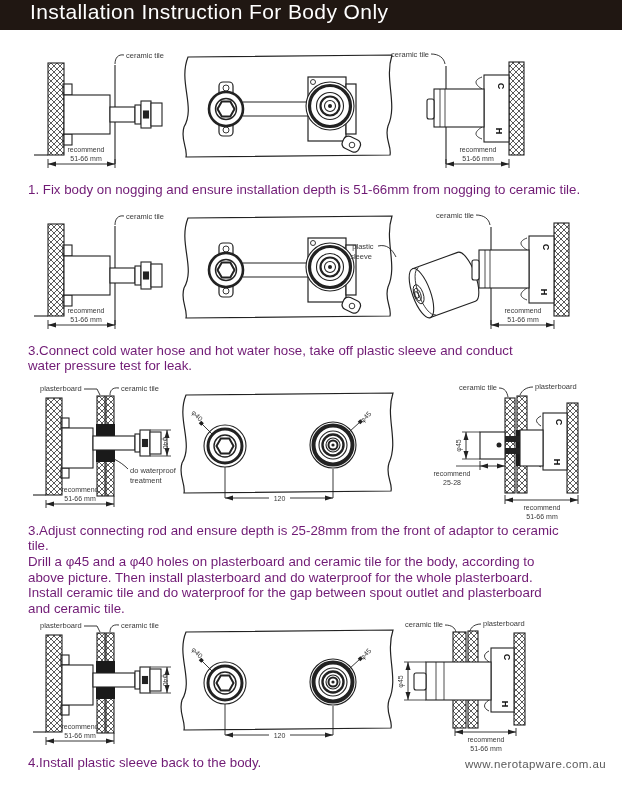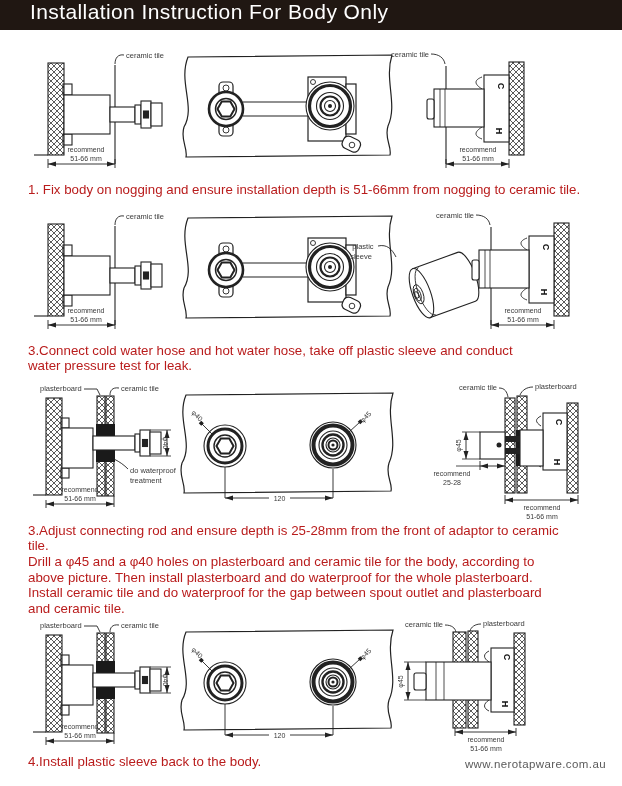--- a/index.html
+++ b/index.html
@@ -1,21 +1,21 @@
 <!DOCTYPE html>
 <html><head>
 <meta charset="utf-8">
 <style>
   html,body{margin:0;padding:0}
   body{width:622px;height:786px;background:#fff;font-family:"Liberation Sans",sans-serif;overflow:hidden}
   .hdr{height:30px;background:#201712;color:#fff;display:flex;padding-left:30px;font-size:21px;letter-spacing:.4px}
-  .cap{margin:2px 0 0 28px;width:586px;font-size:13.3px;line-height:15.6px;color:#b91c1c;white-space:pre-line}
+  .cap{margin:2px 0 0 28px;width:586px;font-size:13.3px;line-height:15.6px;color:#701a75;white-space:pre-line}
   svg{display:block}
   .s1{margin-top:12px}.s2{margin-top:5px}.s3{margin-top:7px}.s4{margin-top:2px}
-  .foot{display:flex;justify-content:space-between;align-items:flex-start;margin:2px 16px 0 28px}
+  .foot{display:flex;justify-content:space-between;align-items:flex-end;margin:2px 16px 0 28px}
   .foot .cap{margin:0}
   .url{font-size:11.5px;color:#5a5a5a;letter-spacing:.4px;margin-top:4px;white-space:nowrap}
   svg text{font-family:"Liberation Sans",sans-serif;fill:#3a3a3a;stroke:none}
   .lbl{font-size:7.5px}.dim{font-size:7px}.ch{font-size:9px;font-weight:bold;fill:#111}
 </style>
 </head>
 <body>
 
 <div class="hdr">
   <span>Installation Instruction For Body Only</span>

